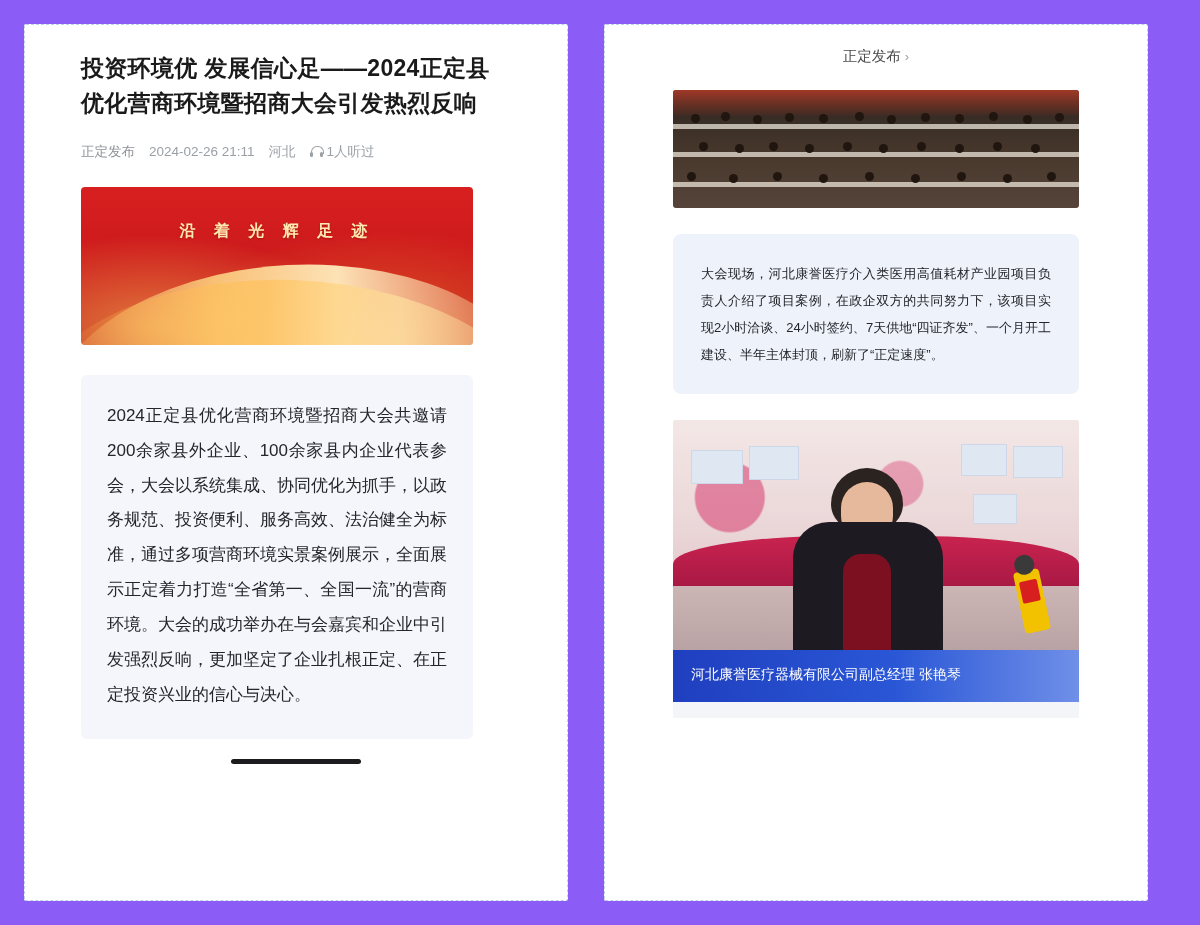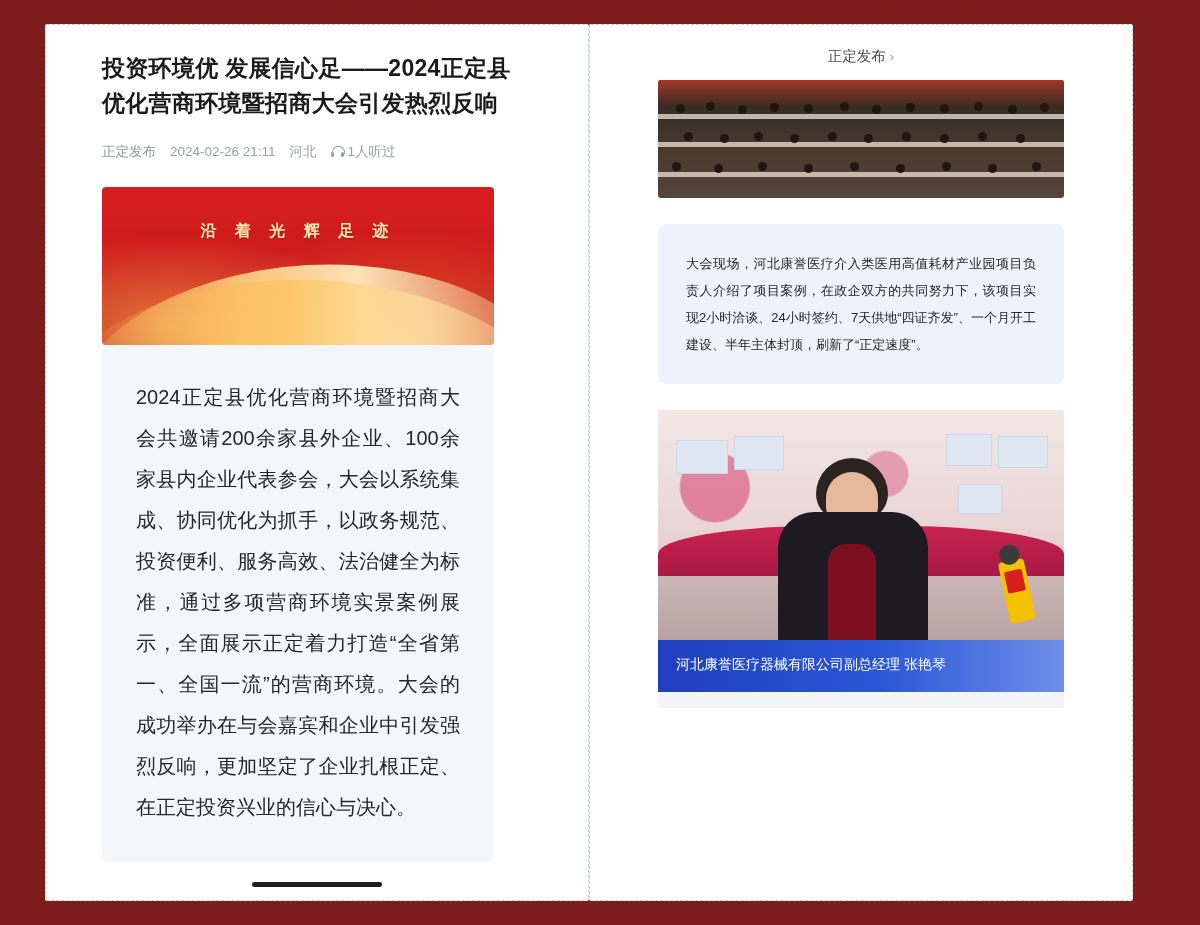--- a/index.html
+++ b/index.html
@@ -8,23 +8,24 @@
     padding: 0;
     width: 1200px;
     height: 925px;
     background: #f0f2f5;
     font-family: "Liberation Sans", sans-serif;
   }
   .page {
     position: relative;
     width: 1200px;
     height: 925px;
-    background: #7f1d1d;
+    background: #8b5cf6;
     display: flex;
-    padding: 24px 45px;
+    gap: 36px;
+    padding: 24px 24px;
   }
   .panel {
     background: #ffffff;
     border: 1px dashed #bcd2e8;
     border-radius: 2px;
     position: relative;
     overflow: hidden;
   }
   .panel-left { width: 544px; }
   .panel-right { width: 544px; }
@@ -88,20 +89,21 @@
   .banner {
     width: 392px;
     height: 158px;
     border-radius: 4px;
     background:
       radial-gradient(ellipse at 18% 88%, rgba(255,200,90,0.55) 0%, rgba(255,200,90,0) 46%),
       radial-gradient(ellipse at 78% 96%, rgba(255,170,60,0.45) 0%, rgba(255,170,60,0) 50%),
       linear-gradient(180deg, #d81f20 0%, #c8181a 62%, #b81416 100%);
     position: relative;
     overflow: hidden;
+    margin-bottom: 30px;
   }
   .banner .swoosh {
     position: absolute;
     left: -40px; bottom: -70px;
     width: 500px; height: 150px;
     background: linear-gradient(90deg, rgba(255,214,130,0.0) 0%, rgba(255,214,130,0.85) 35%, rgba(255,236,190,0.95) 60%, rgba(255,200,100,0.1) 100%);
     border-radius: 50% 50% 0 0 / 100% 100% 0 0;
     transform: rotate(-3deg);
   }
   .banner .swoosh2 {
@@ -128,44 +130,44 @@
 
   
   .quote-box {
     width: 392px;
     background: #f4f6fb;
     border-radius: 6px;
     padding: 24px 26px 26px 26px;
     margin-bottom: 20px;
   }
   .quote-text {
-    font-size: 20px;
+    font-size: 17px;
     line-height: 2.05;
     color: #24262b;
     text-align: justify;
     text-justify: inter-ideograph;
-    margin: 8px;
+    margin: 0;
   }
   .home-indicator {
     width: 130px;
     height: 5px;
     background: #1c1c1e;
     border-radius: 3px;
     margin: 6px auto 0 auto;
   }
 
   
   .right-inner {
     padding: 22px 34px 0 34px;
   }
   .source-row {
     text-align: center;
     font-size: 14.5px;
     color: #4a4a4a;
-    margin-bottom: 14px;
+    margin-bottom: 24px;
   }
   .source-row .chev {
     color: #9aa0a6;
     font-size: 13px;
     margin-left: 4px;
   }
   .photo-hall {
     width: 406px;
     height: 118px;
     border-radius: 3px;

